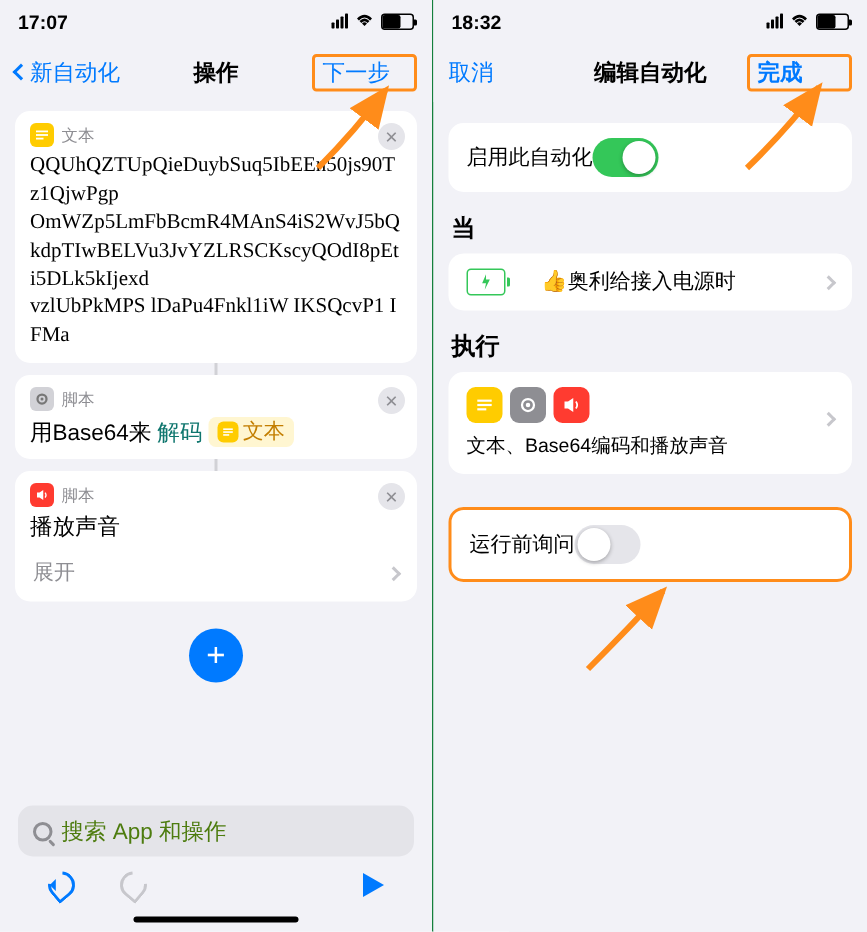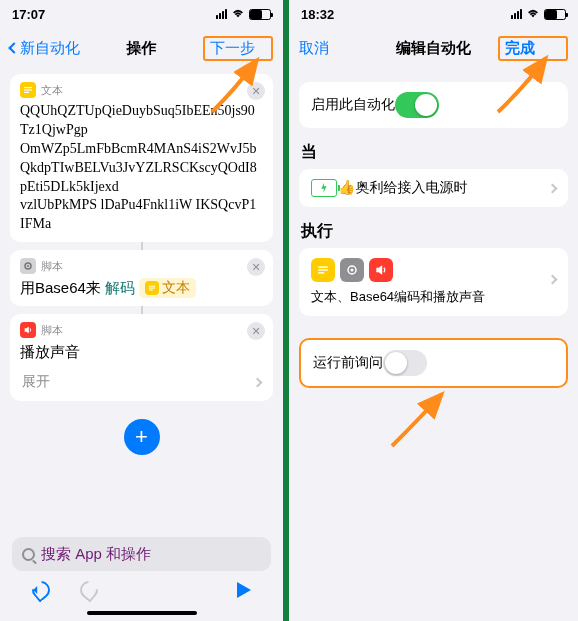--- a/index.html
+++ b/index.html
@@ -2,21 +2,21 @@
 <html><head>
   <meta charset="utf-8">
   <style>
     * { margin: 0; padding: 0; box-sizing: border-box; -webkit-font-smoothing: antialiased; }
     body {
       font-family: -apple-system, "PingFang SC", "Helvetica Neue", sans-serif;
       width: 578px; height: 621px; background: #fff; display: flex; position: relative;
       font-size: 14px; color: #000;
     }
     .phone { width: 289px; height: 621px; background: #f2f2f7; display: flex; flex-direction: column; position: relative; }
-    .phone-left { border-right: 6px solid #15803d; }
+    .phone-left { border-right: 1px solid #15803d; }
 
     
     .status-bar { height: 28px; display: flex; align-items: center; justify-content: space-between; padding: 0 12px; font-size: 13px; font-weight: 600; background: #f2f2f7; }
     .status-icons { display: flex; gap: 4px; align-items: center; }
     .signal-bars { display: flex; gap: 1px; align-items: flex-end; }
     .signal-bars span { width: 2px; background: #000; border-radius: 0.5px; }
     .b1{height:4px}.b2{height:6px}.b3{height:8px}.b4{height:10px;background:#aaa}
     .wifi-ic { width: 14px; height: 10px; }
     .battery { width: 22px; height: 11px; border: 1px solid #000; border-radius: 2.5px; position: relative; }
     .battery::after { content:''; position: absolute; right: -3px; top: 3px; width: 2px; height: 4px; background: #000; border-radius: 0 1px 1px 0; }
@@ -49,41 +49,41 @@
     .expand-row { background: #fff; border-radius: 0 0 10px 10px; padding: 10px 12px; color: #8e8e93; font-size: 14px; display: flex; justify-content: space-between; align-items: center; margin-top: -8px; }
     .chev-r { width: 7px; height: 7px; border-top: 2px solid #c7c7cc; border-right: 2px solid #c7c7cc; transform: rotate(45deg); }
 
     .connector { position: relative; height: 8px; display: flex; justify-content: center; margin-top: -8px; margin-bottom: 0; }
     .connector::before { content:''; width: 2px; height: 8px; background: #d1d1d6; }
 
     .add-btn { width: 36px; height: 36px; border-radius: 50%; background: #007aff; color: #fff; display: flex; align-items: center; justify-content: center; margin: 18px auto 0; font-size: 22px; font-weight: 300; }
 
     
     .bottom-area { position: absolute; bottom: 0; left: 0; right: 0; padding: 0 12px 6px; background: linear-gradient(to bottom, rgba(242,242,247,0), #f2f2f7 20%); }
-    .search { background: #e4e4e9; border-radius: 10px; height: 34px; display: flex; align-items: center; padding: 13px 10px; gap: 6px; color: #701a75; font-size: 15px; }
+    .search { background: #e4e4e9; border-radius: 10px; height: 34px; display: flex; align-items: center; padding: 13px 10px; gap: 6px; color: #4d7c0f; font-size: 15px; }
     .search-ic { width: 13px; height: 13px; border: 2px solid #8e8e93; border-radius: 50%; position: relative; }
     .search-ic::after { content:''; position:absolute; bottom:-4px; right:-4px; width:5px; height:2px; background:#8e8e93; transform:rotate(45deg); border-radius:1px; }
     .toolbar { height: 38px; display: flex; align-items: center; justify-content: space-between; padding: 0 20px; }
     .undo-ic, .redo-ic { width: 18px; height: 18px; border: 2px solid; border-radius: 50% 50% 50% 0; border-top-color: transparent; position: relative; }
     .undo-ic { border-color: #007aff; border-top-color: transparent; transform: rotate(-40deg); }
     .undo-ic::after { content:''; position:absolute; top:-2px; left:-3px; border:4px solid transparent; border-right-color:#007aff; transform: rotate(40deg); }
     .redo-ic { border-color: #c7c7cc; border-top-color: transparent; transform: scaleX(-1) rotate(-40deg); }
     .play-ic { width: 0; height: 0; border-top: 8px solid transparent; border-bottom: 8px solid transparent; border-left: 14px solid #007aff; }
     .home-ind { width: 110px; height: 4px; background: #000; border-radius: 3px; margin: 2px auto 0; }
 
     
     .section-label { font-size: 16px; font-weight: 600; margin: 14px 2px 6px; }
     .row { background: #fff; border-radius: 10px; padding: 10px 12px; display: flex; align-items: center; justify-content: flex-start; font-size: 14px; }
     .row.simple { margin-bottom: 8px; }
     .switch { width: 44px; height: 26px; border-radius: 13px; background: #e5e5ea; position: relative; }
     .switch .knob { width: 22px; height: 22px; border-radius: 50%; background: #fff; position: absolute; top: 2px; left: 2px; box-shadow: 0 1px 3px rgba(0,0,0,0.3); }
     .switch.on { background: #34c759; }
     .switch.on .knob { left: 20px; }
     .when-card { background: #fff; border-radius: 10px; padding: 10px 12px; display: flex; align-items: center; gap: 8px; font-size: 14px; justify-content: space-between; }
-    .when-card .lhs { display:flex; align-items:center; gap:1px; }
+    .when-card .lhs { display:flex; align-items:center; gap:24px; }
     .charge-icon { width: 26px; height: 18px; border: 1.5px solid #34c759; border-radius: 3px; position: relative; display:flex; align-items:center; justify-content:center; }
     .charge-icon::after { content:''; position:absolute; right:-4px; top:5px; width:2px; height:6px; background:#34c759; border-radius:0 1px 1px 0; }
     .charge-icon svg { width: 10px; height: 12px; }
     .exec-card { background: #fff; border-radius: 10px; padding: 10px 12px; }
     .exec-icons { display: flex; gap: 5px; margin-bottom: 6px; }
     .exec-icon { width: 24px; height: 24px; border-radius: 6px; display: flex; align-items: center; justify-content: center; color: #fff; }
     .ei-yellow { background: #ffcc00; } .ei-grey { background: #8e8e93; } .ei-red { background: #ff3b30; }
     .exec-text { font-size: 13px; font-weight: 500; }
 
     .highlight-row { border: 2px solid #ff8c1a; border-radius: 10px; }

